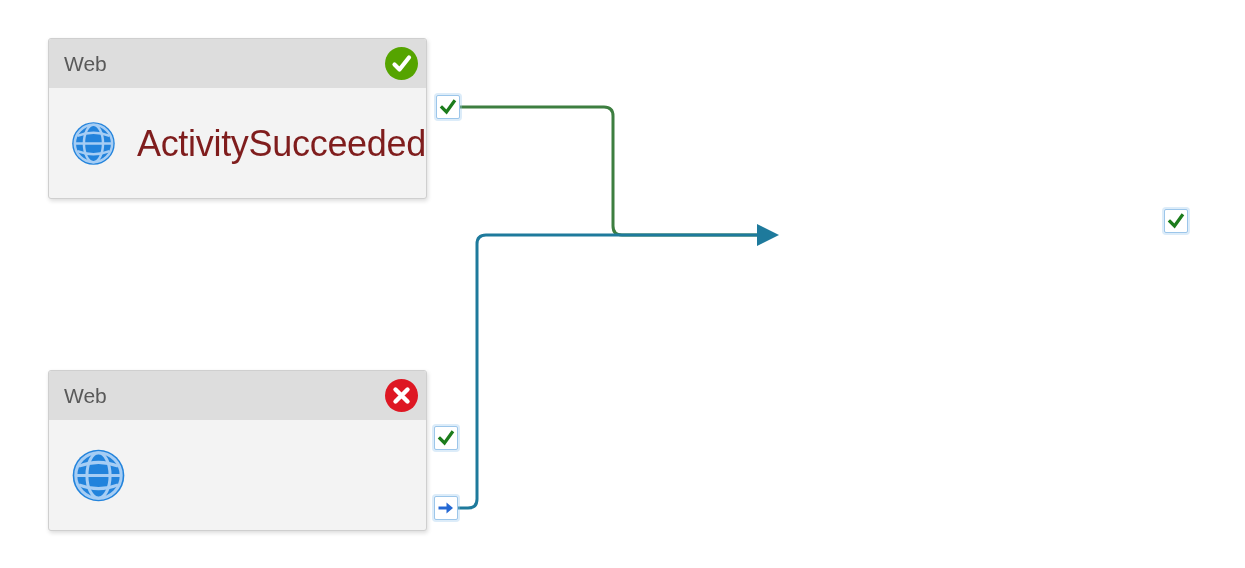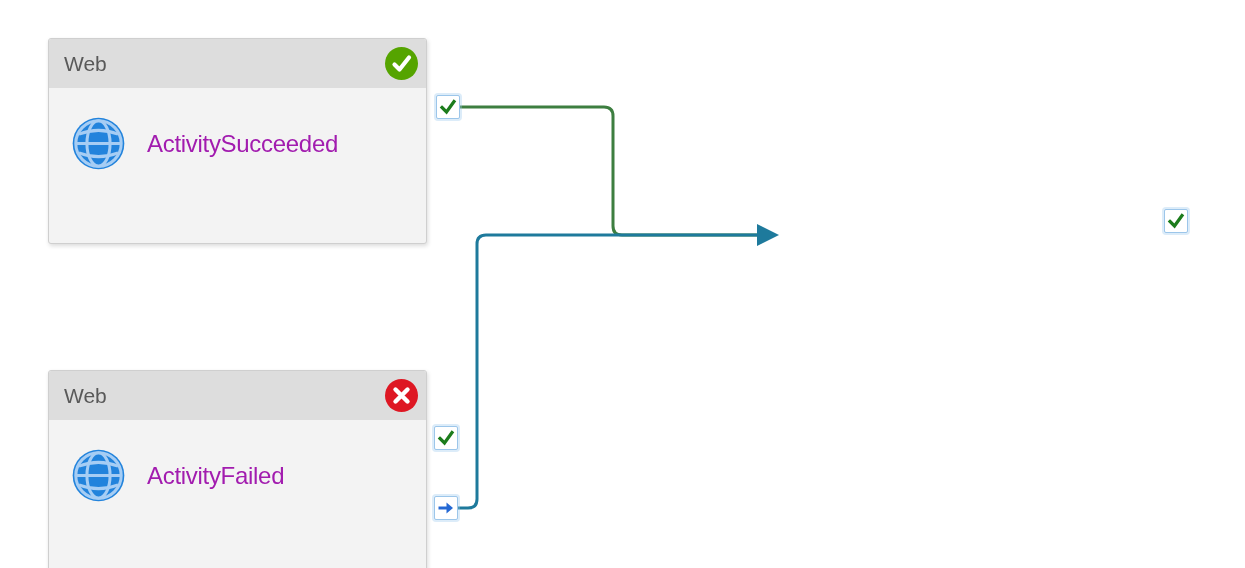--- a/index.html
+++ b/index.html
@@ -1,35 +1,35 @@
 <!DOCTYPE html>
 <html><head>
 <meta charset="utf-8">
 <style>
   html,body { margin:0; padding:0; background:#fff; }
   .canvas {
     position:relative; width:1245px; height:568px; background:#ffffff;
     font-family:"Liberation Sans", sans-serif; overflow:hidden;
   }
   .node {
-    position:absolute; width:379px; height:206px; box-sizing:border-box;
+    position:absolute; width:379px; height:161px; box-sizing:border-box;
     background:#f3f3f3; border:1px solid #cfcfcf; border-radius:3px;
     box-shadow:1px 2px 4px rgba(0,0,0,0.14);
   }
   .node-header {
     height:49px; background:#dddddd; display:flex; align-items:center;
     padding:0 8px 0 15px; border-radius:2px 2px 0 0;
   }
   .node-type { flex:1; font-size:21px; color:#595959; }
   .badge { width:33px; height:33px; display:block; }
   .node-body {
     height:111px; display:flex; align-items:center; padding-left:21px; gap:20px;
   }
   .activity-icon { width:57px; height:57px; display:block; }
-  .node-label { font-size:24px; color:#a21caf; letter-spacing:-0.3px; }
+  .node-label { font-size:36px; color:#7f1d1d; letter-spacing:-0.3px; }
   .edges { position:absolute; left:0; top:0; pointer-events:none; z-index:2; }
   .port {
     position:absolute; width:24px; height:24px; box-sizing:border-box; z-index:3;
     background:#ffffff; border:1px solid #9cc6ea; border-radius:2px;
     box-shadow:0 0 0 2px rgba(156,200,238,0.35);
     display:flex; align-items:center; justify-content:center;
   }
   .port svg { display:block; }
   
   #node-0 { left:48px;  top:38px;  }
@@ -87,21 +87,20 @@
       <svg class="activity-icon" viewBox="0 0 64 64">
         <circle cx="32" cy="32" r="29" fill="#2283dc"></circle>
         <g fill="none" stroke-width="3.4" stroke="#a6cdf4">
           <circle cx="32" cy="32" r="25.5"></circle>
           <ellipse cx="32" cy="32" rx="13" ry="25.5"></ellipse>
           <line x1="6.5" y1="32" x2="57.5" y2="32"></line>
           <path d="M10 21.5 Q32 13 54 21.5"></path>
           <path d="M10 42.5 Q32 51 54 42.5"></path>
         </g>
       </svg>
-      <span class="node-label">ActivityFailed</span>
     </div>
   </div>
 
 
   <div class="port" id="port-0-success">
     <svg width="18" height="18" viewBox="0 0 18 18">
       <path d="M3 9.5 L7.5 14 L15 3.5" fill="none" stroke-width="3.2" stroke-linecap="square" stroke="#1c7c1c"></path>
     </svg>
   </div>
 

